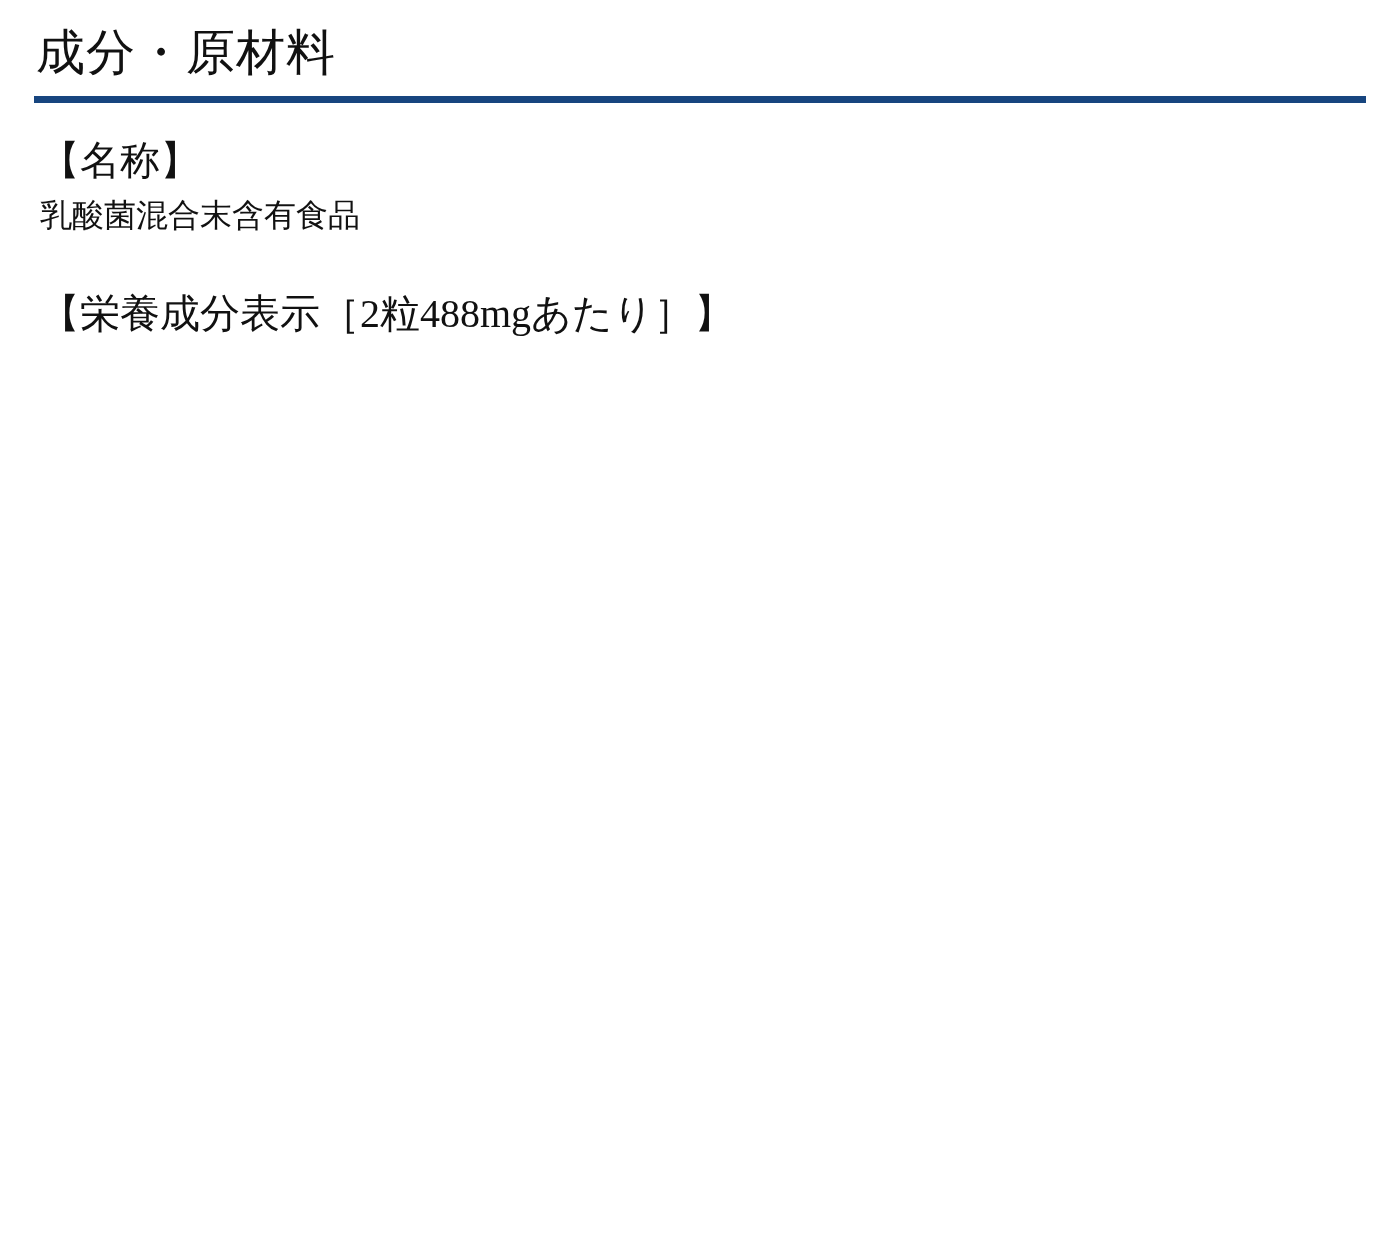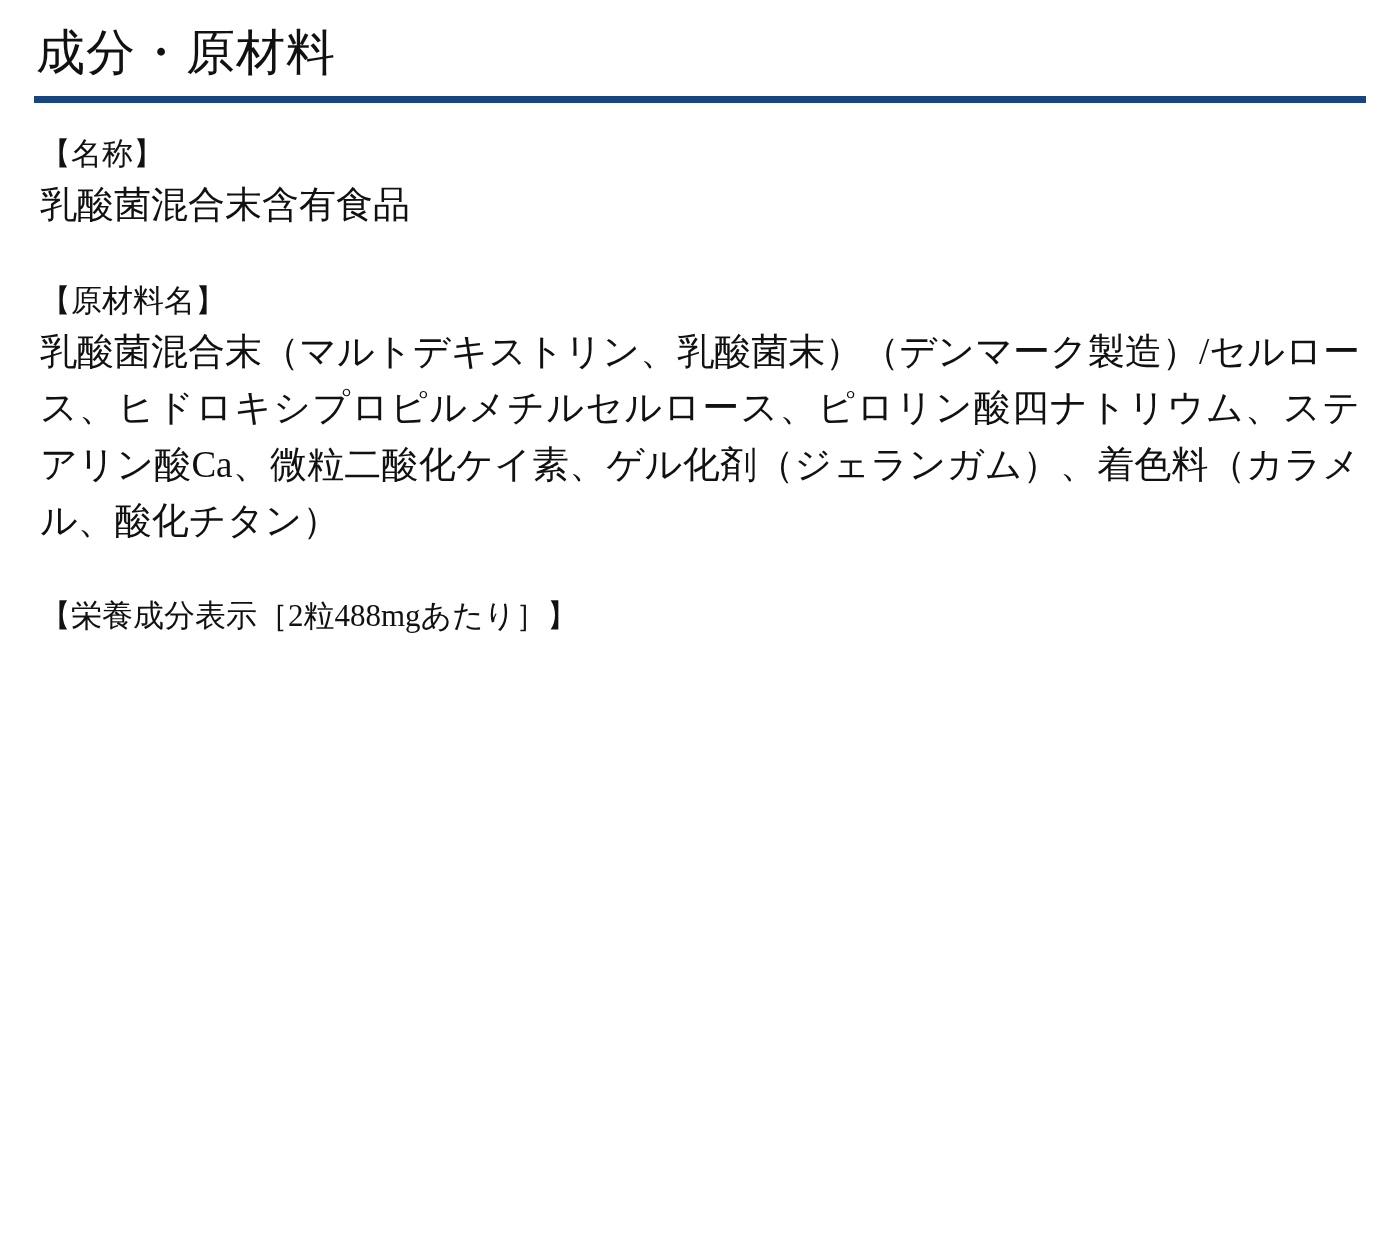--- a/index.html
+++ b/index.html
@@ -37,27 +37,27 @@
   .content {
     padding: 0 6px 0 6px;
   }
   .section {
     margin-bottom: 44px;
   }
   .section:last-child {
     margin-bottom: 12px;
   }
   .section-label {
-    font-size: 31px;
+    font-size: 40px;
     line-height: 1.5;
     color: #111111;
     white-space: nowrap;
   }
   .section-body {
-    font-size: 37px;
+    font-size: 32px;
     line-height: 1.52;
     color: #111111;
     text-align: justify;
     text-justify: inter-character;
     max-width: 1322px;
   }
   .nowrap-line {
     white-space: nowrap;
   }
 </style>
@@ -69,24 +69,20 @@
   <h1 class="page-title">成分・原材料</h1>
   <div class="title-rule" style="background: rgb(23, 69, 127);"></div>
 
   <div class="content">
 
     <section class="section">
       <div class="section-label">【名称】</div>
       <div class="section-body">乳酸菌混合末含有食品</div>
     </section>
 
-    <section class="section">
-      <div class="section-label">【原材料名】</div>
-      <div class="section-body">乳酸菌混合末（マルトデキストリン、乳酸菌末）（デンマーク製造）/セルロース、ヒドロキシプロピルメチルセルロース、ピロリン酸四ナトリウム、ステアリン酸Ca、微粒二酸化ケイ素、ゲル化剤（ジェランガム）、着色料（カラメル、酸化チタン）</div>
-    </section>
 
     <section class="section">
     </section>
 
     <section class="section">
       <div class="section-label">【栄養成分表示［2粒488mgあたり］】</div>
     </section>
 
   </div>
 </div>

